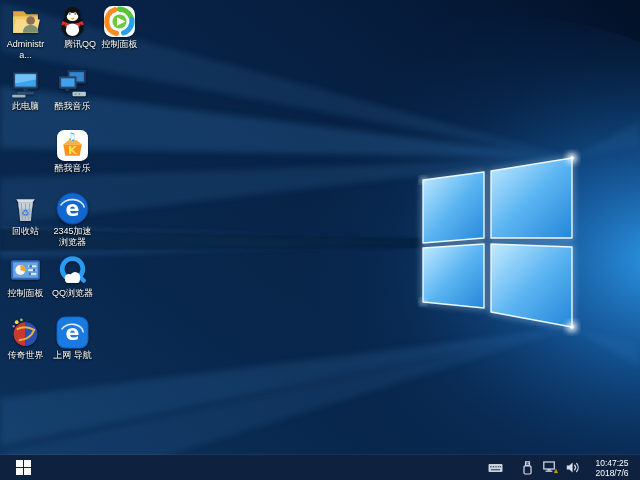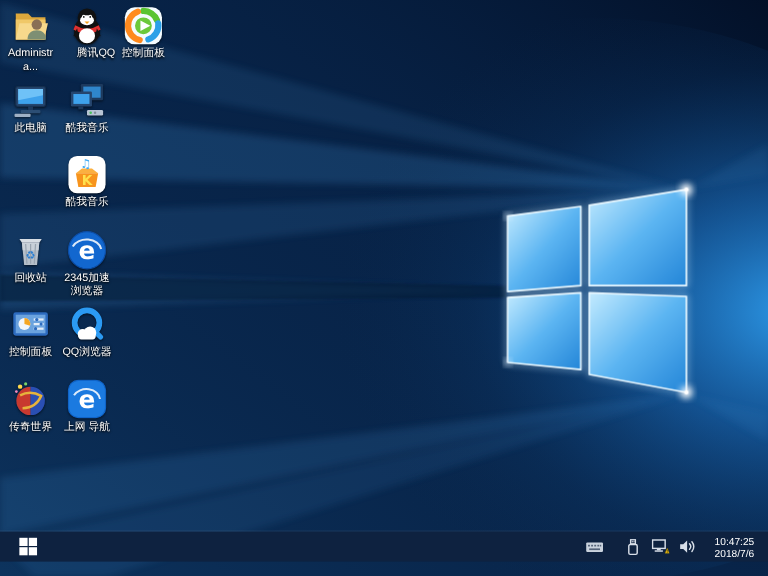--- a/index.html
+++ b/index.html
@@ -6,21 +6,21 @@
   #stage{position:relative;width:640px;height:480px;overflow:hidden;
          font-family:"Liberation Sans","DejaVu Sans",sans-serif;cursor:default;user-select:none;}
   .wp{position:absolute;inset:0;display:block;}
   
   .cell{position:absolute;width:47px;text-align:center;}
   .ic{width:33px;height:33px;margin:0 auto;display:block;}
   .ic svg{width:33px;height:33px;display:block;filter:drop-shadow(0 1px 1px rgba(0,0,0,.55));}
   .lbl{margin-top:1px;font-size:9px;line-height:10.5px;color:#fff;
        text-shadow:0 1px 2px rgba(0,0,0,.95),0 0 2px rgba(0,0,0,.75);word-break:break-all;}
   
-  .taskbar{position:absolute;left:0;bottom:12px;width:640px;height:25px;background:#0e2240;
+  .taskbar{position:absolute;left:0;bottom:0;width:640px;height:25px;background:#0e2240;
            display:flex;align-items:center;box-shadow:0 -1px 0 rgba(255,255,255,.06);}
   .start{width:46px;height:25px;display:flex;align-items:center;justify-content:center;}
   .tb-spacer{flex:1;}
   .tray{display:flex;align-items:center;gap:7px;height:25px;}
   .tray .ticon{display:flex;align-items:center;justify-content:center;width:16px;height:25px;}
   .kb-sep{margin-right:9px;}
   .clock{margin:0 5px 0 8px;color:#fff;font-size:8.5px;line-height:10px;text-align:center;
          min-width:46px;}
 </style>
 </head>

